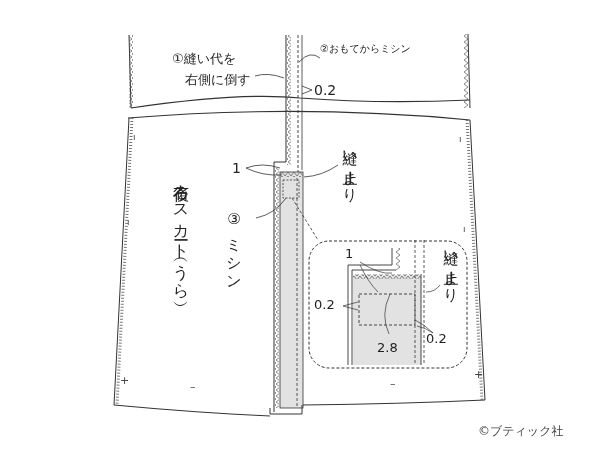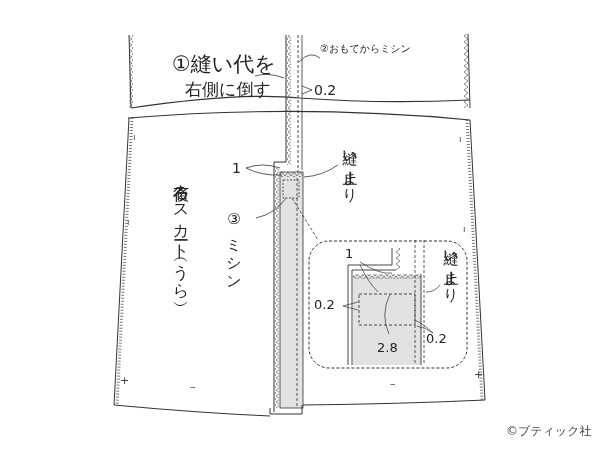--- a/index.html
+++ b/index.html
@@ -94,28 +94,28 @@
     <rect x="359" y="294" width="56" height="31" fill="none" stroke="#333" stroke-width="0.9" stroke-dasharray="3 2"></rect>
     <path d="M360 265 Q368 282 378 292" stroke="#333" stroke-width="0.7" fill="none"></path>
     <path d="M360 262 Q380 275 392 273" stroke="#333" stroke-width="0.7" fill="none"></path>
     <path d="M390 294 Q380 315 389 334" stroke="#333" stroke-width="0.7" fill="none"></path>
     <path d="M343 306 L358 302 M343 306 L358 310" stroke="#333" stroke-width="0.7" fill="none"></path>
     <path d="M433 333 Q426 328 417 326 M433 333 Q424 324 415 320" stroke="#333" stroke-width="0.7" fill="none"></path>
     <path d="M440 285 Q435 292 426 292" stroke="#333" stroke-width="0.7" fill="none"></path>
   </g>
 </svg>
 
-<div class="htext" style="left:172px; top:50px; font-size:21px;">①縫い代を</div>
-<div class="htext" style="left:185px; top:78px; font-size:17px;">右側に倒す</div>
+<div class="htext" style="left:172px; top:50px; font-size:13px;">①縫い代を</div>
+<div class="htext" style="left:185px; top:71px; font-size:13px;">右側に倒す</div>
 <div class="htext" style="left:320px; top:42px; font-size:10px;">②おもてからミシン</div>
 <div class="htext" style="left:314px; top:82px; font-size:14px;">0.2</div>
 <div class="htext" style="left:232px; top:160px; font-size:14px;">1</div>
 <div class="vtext" style="left:340px; top:140px; font-size:15px;">縫い止まり</div>
 <div class="vtext" style="left:224px; top:210px; font-size:15px;">③ミシン</div>
 <div class="vtext" style="left:170px; top:172px; font-size:16px;">右後ろスカート（うら）</div>
 
 <div class="htext" style="left:345px; top:246px; font-size:13px;">1</div>
 <div class="htext" style="left:314px; top:297px; font-size:13px;">0.2</div>
 <div class="htext" style="left:426px; top:331px; font-size:13px;">0.2</div>
 <div class="htext" style="left:377px; top:340px; font-size:13px;">2.8</div>
 <div class="vtext" style="left:441px; top:240px; font-size:15px;">縫い止まり</div>
 
-<div class="htext" style="left:506px; top:423px; font-size:12px; color:#444;">©ブティック社</div>
+<div class="htext" style="left:478px; top:423px; font-size:12px; color:#444;">©ブティック社</div>
 
 </body></html>

